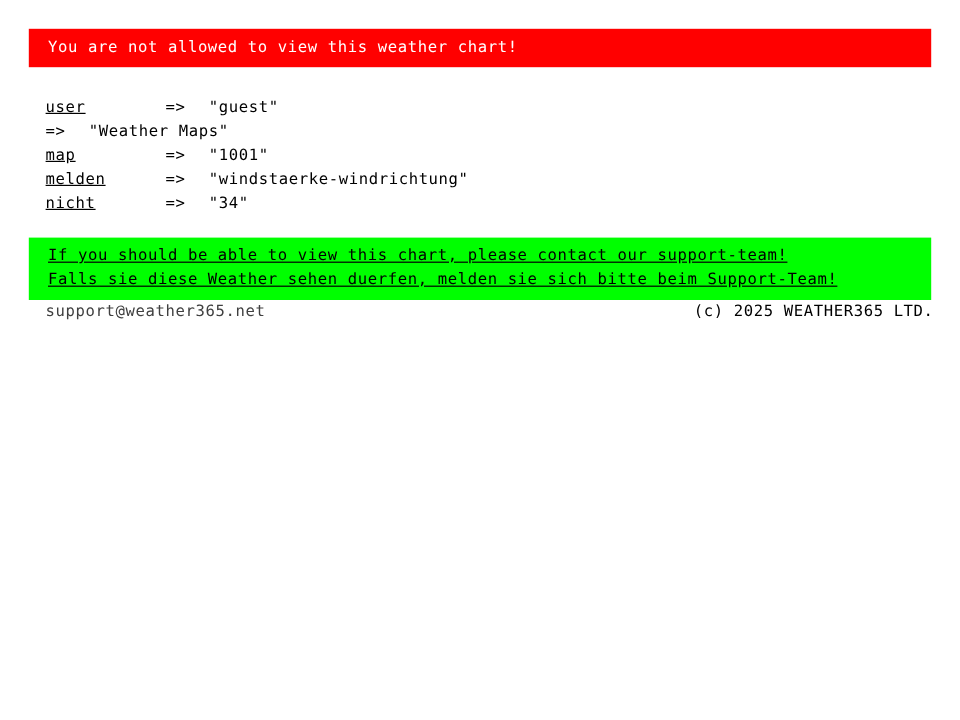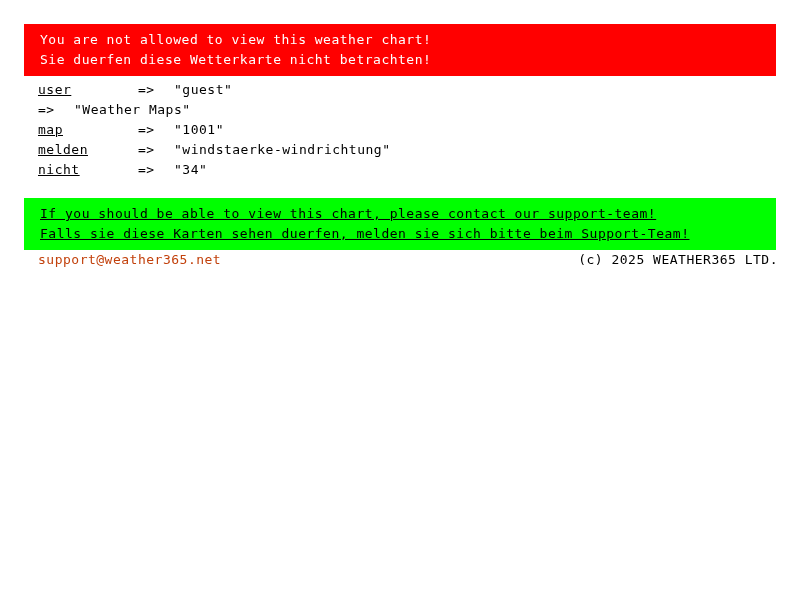--- a/index.html
+++ b/index.html
@@ -72,32 +72,31 @@
     left: 38px;
     top: 250px;
     width: 740px;
     display: flex;
     justify-content: space-between;
     line-height: 20px;
     white-space: pre;
     letter-spacing: 0.5px;
   }
   .footer a {
-    color: #c2410c;
+    color: #404040;
     text-decoration: none;
   }
 </style>
 </head>
 <body>
 
 <div class="page">
 
   <div class="banner banner-error">
     <div class="banner-line">You are not allowed to view this weather chart!</div>
-    <div class="banner-line">Sie duerfen diese Wetterkarte nicht betrachten!</div>
   </div>
 
   <div class="params">
     <div class="param-row">
       <span class="param-key">user</span>
       <span class="param-arrow">=&gt;</span>
       <span class="param-val">"guest"</span>
     </div>
     <div class="param-row">
       <span class="param-arrow">=&gt;</span>
@@ -115,21 +114,21 @@
     </div>
     <div class="param-row">
       <span class="param-key">nicht</span>
       <span class="param-arrow">=&gt;</span>
       <span class="param-val">"34"</span>
     </div>
   </div>
 
   <div class="banner banner-ok">
     <div class="banner-line">If you should be able to view this chart, please contact our support-team!</div>
-    <div class="banner-line">Falls sie diese Karten sehen duerfen, melden sie sich bitte beim Support-Team!</div>
+    <div class="banner-line">Falls sie diese Weather sehen duerfen, melden sie sich bitte beim Support-Team!</div>
   </div>
 
   <div class="footer">
     <a href="#">support@weather365.net</a>
     <span>(c) 2025 WEATHER365 LTD.</span>
   </div>
 
 </div>
 
 </body></html>

